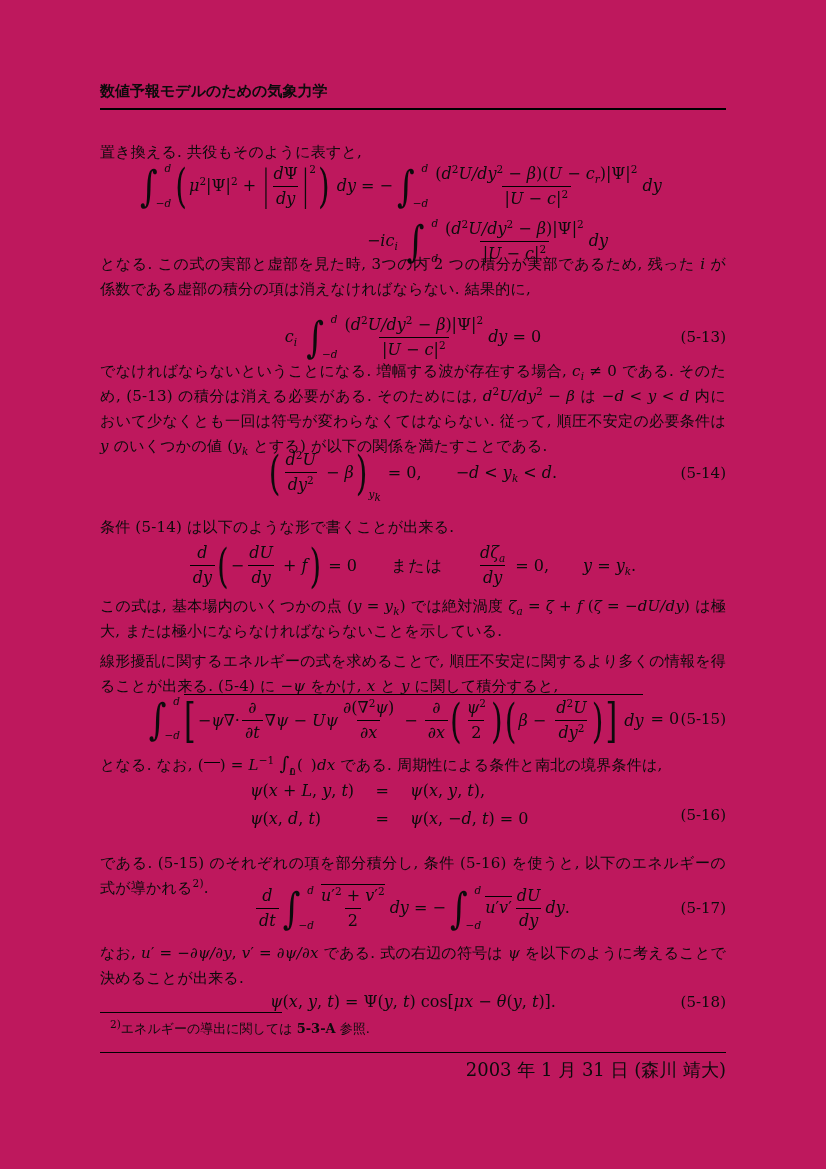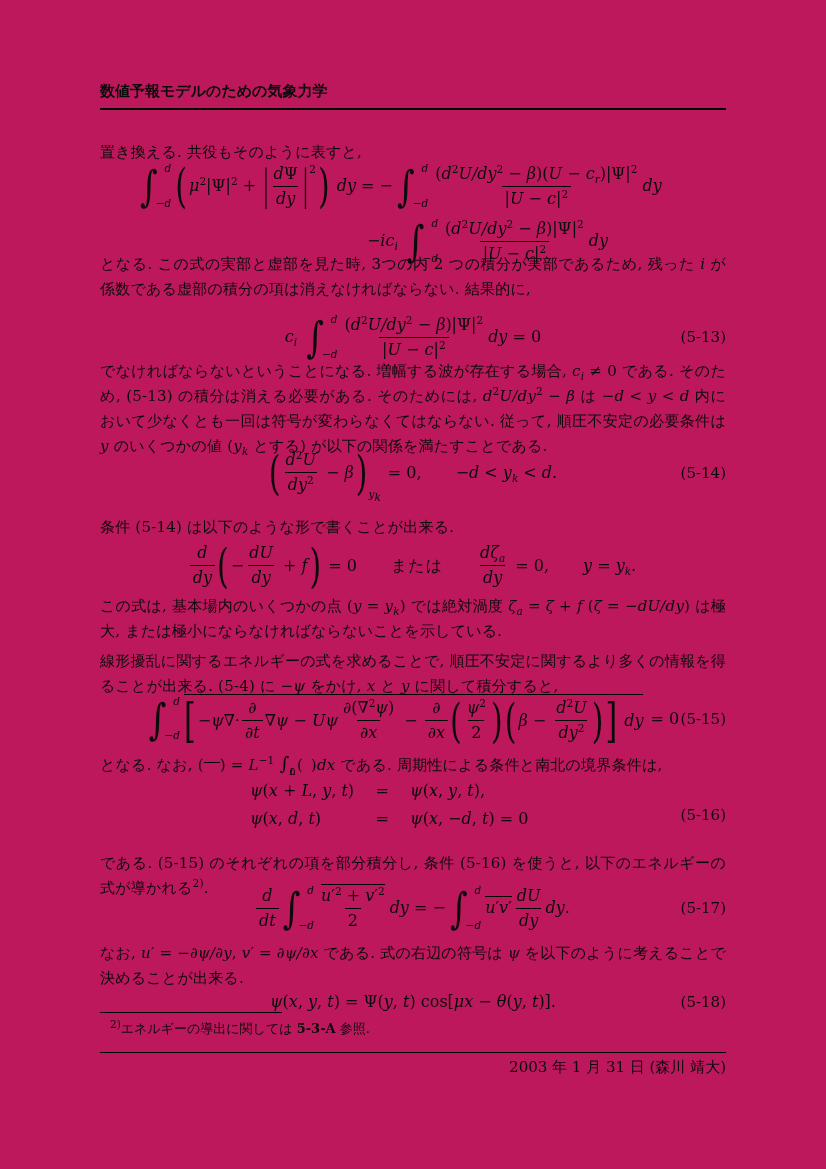--- a/index.html
+++ b/index.html
@@ -57,21 +57,21 @@
   .b-p1{top:140px;}  .b-eqA1{top:162px;} .b-eqA2{top:217px;}
   .b-p2{top:252px;}  .b-eq13{top:313px;} .b-p3{top:359px;}
   .b-eq14{top:450px;}.b-p4{top:515px;}   .b-eqB{top:543px;}
   .b-p5{top:594px;}  .b-p6{top:649px;}   .b-eq15{top:694px;}
   .b-p7{top:751px;}  .b-eq16{top:781px;} .b-p8{top:803px;margin-top:48px;}
   .b-eq17{top:884px;}.b-p9{top:941px;}   .b-eq18{top:992px;}
 
   .fnrule{position:absolute;top:1012px;left:0;width:182px;border-top:1px solid #000;}
   .fn{position:absolute;top:1019px;left:10px;width:600px;margin:0;font-size:13px;line-height:20px;}
   .ftrule{position:absolute;top:1052px;left:0;width:100%;border-top:1px solid #000;}
-  .ftdate{position:absolute;top:1058px;right:0;margin:0;font-size:15px;}
+  .ftdate{position:absolute;top:1058px;right:0;margin:0;font-size:18px;}
 </style>
 </head>
 <body>
 
 <div class="page">
   <div class="content">
 
     <div class="hdr">
       <span class="hl">数値予報モデルのための気象力学</span>
     </div>

